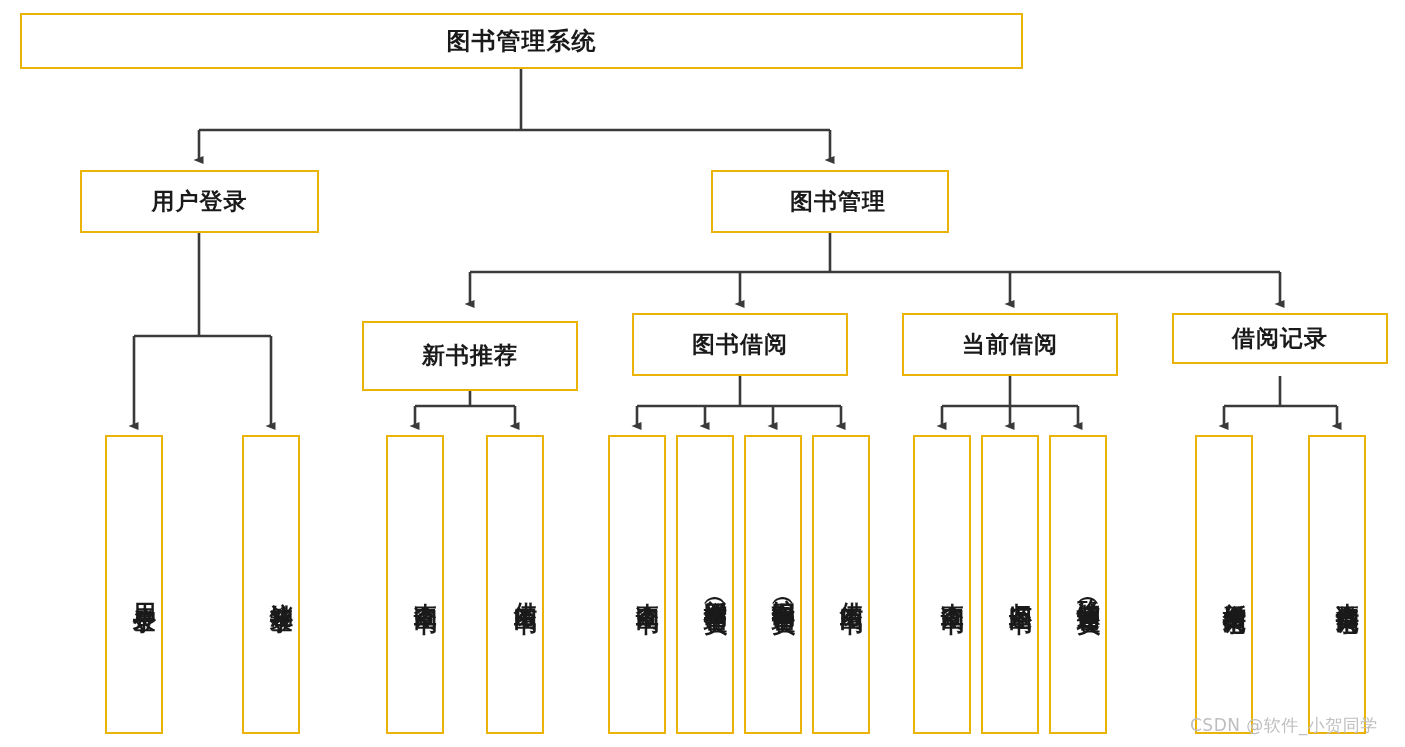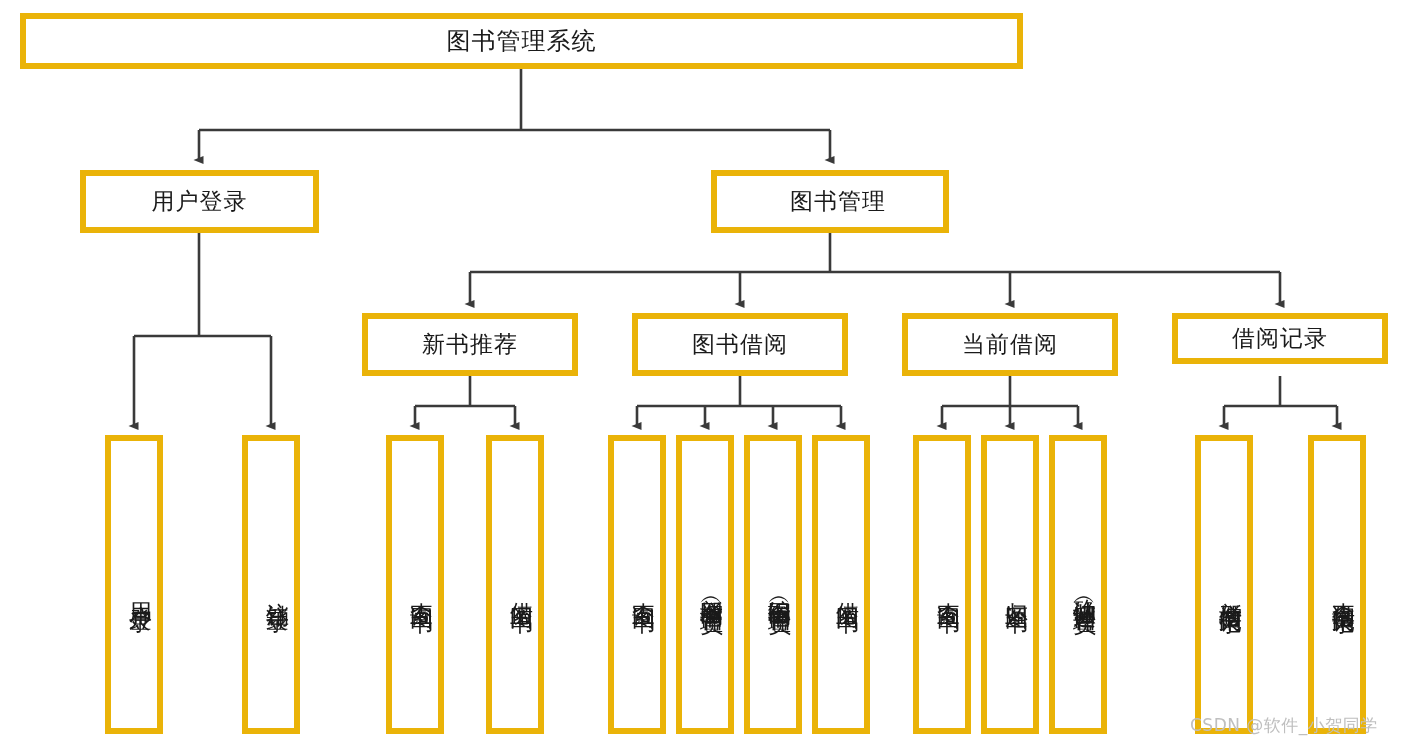--- a/index.html
+++ b/index.html
@@ -23,25 +23,26 @@
     left: 0;
     top: 0;
     width: 1405px;
     height: 747px;
     pointer-events: none;
   }
   .node {
     position: absolute;
     box-sizing: border-box;
     background: #ffffff;
-    border: 6px solid #eab308;
+    border: 2px solid #eab308;
     display: flex;
     align-items: center;
     justify-content: center;
     color: #1a1a1a;
+    font-weight: bold;
   }
   .node.horiz {
     font-size: 23px;
     letter-spacing: 1px;
     line-height: 1.2;
   }
   .node.vert {
     writing-mode: vertical-rl;
     text-orientation: upright;
     font-size: 23px;
@@ -119,21 +120,21 @@
       <path d="M1337,406 L1337,426" marker-end="url(#arrow)"></path>
     </g>
   </svg>
 
   <div class="node horiz" id="root-node" style="left:20px; top:13px; width:1003px; height:56px;">图书管理系统</div>
 
   <div class="node horiz" style="left:80px; top:170px; width:239px; height:63px;">用户登录</div>
 
   <div class="node horiz" style="left:711px; top:170px; width:238px; height:63px;padding-left:16px;">图书管理</div>
 
-  <div class="node horiz" style="left:362px; top:313px; width:216px; height:63px;">新书推荐</div>
+  <div class="node horiz" style="left:362px; top:321px; width:216px; height:70px;">新书推荐</div>
 
   <div class="node horiz" style="left:902px; top:313px; width:216px; height:63px;">当前借阅</div>
 
   <div class="node horiz" style="left:632px; top:313px; width:216px; height:63px;">图书借阅</div>
 
   <div class="node horiz" style="left:1172px; top:313px; width:216px; height:51px;">借阅记录</div>
 
   <div class="node vert" style="left:105px; top:435px; width:58px; height:299px;">用户登录</div>
 
   <div class="node vert" style="left:242px; top:435px; width:58px; height:299px;">注销登录</div>

